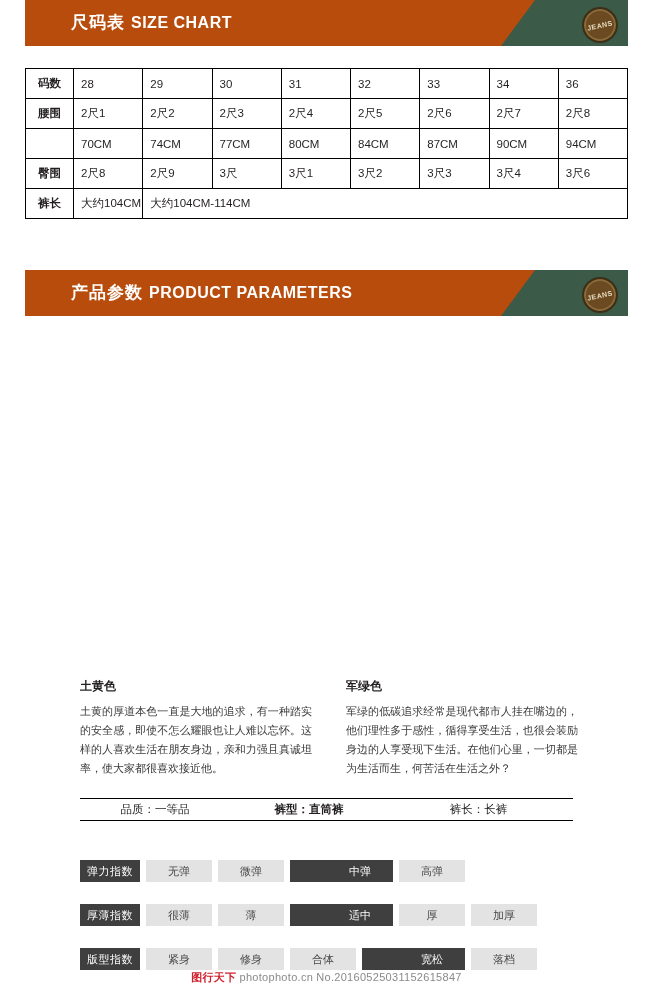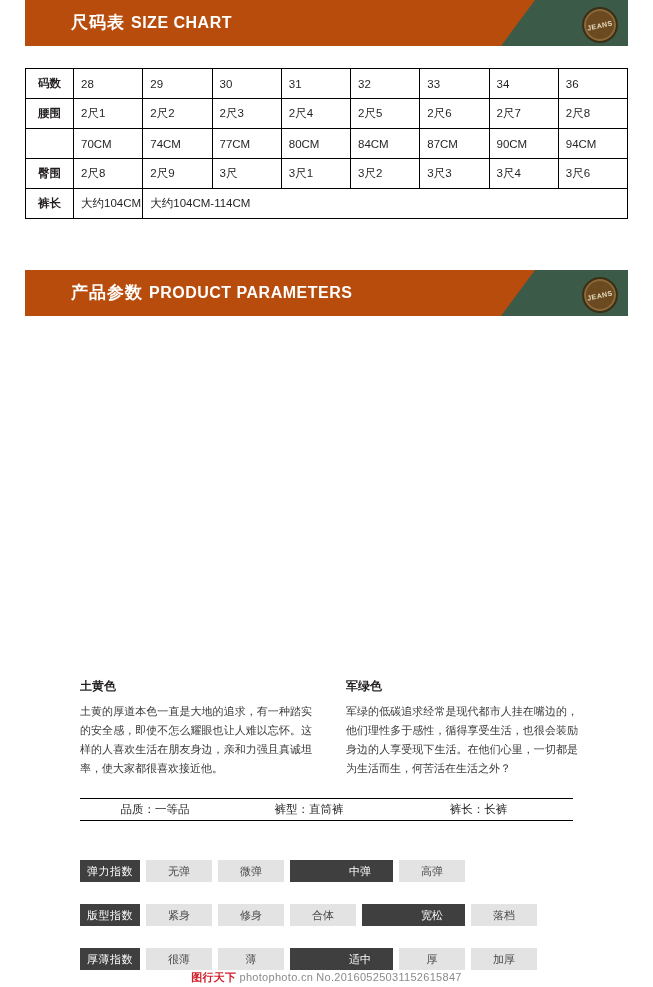--- a/index.html
+++ b/index.html
@@ -146,21 +146,21 @@
   }
   table.params td {
     border-top: 1px solid #000;
     border-bottom: 1px solid #000;
     height: 21px;
     font-size: 11.5px;
     padding: 0 4px 0 0;
     white-space: nowrap;
   }
   table.params tr td:nth-child(1) { width: 150px; }
-  table.params tr td:nth-child(2) { width: 150px; }
+  table.params tr td:nth-child(2) { width: 150px; font-weight: bold; }
 
   
   .index-wrap {
     position: absolute;
     left: 80px;
     top: 855px;
     width: 493px;
   }
   .index-row {
     display: flex;
@@ -321,36 +321,36 @@
 
 <div class="index-wrap">
   <div class="index-row">
     <div class="index-label">弹力指数</div>
     <div class="index-cell">无弹</div>
     <div class="index-cell">微弹</div>
     <div class="index-cell active">中弹</div>
     <div class="index-cell">高弹</div>
   </div>
   <div class="index-row">
+    <div class="index-label">厚薄指数</div>
+    <div class="index-cell">很薄</div>
+    <div class="index-cell">薄</div>
+    <div class="index-cell active">适中</div>
+    <div class="index-cell">厚</div>
+    <div class="index-cell">加厚</div>
+  </div>
+  <div class="index-row">
     <div class="index-label">版型指数</div>
     <div class="index-cell">紧身</div>
     <div class="index-cell">修身</div>
     <div class="index-cell">合体</div>
     <div class="index-cell active">宽松</div>
     <div class="index-cell">落档</div>
   </div>
   <div class="index-row">
-    <div class="index-label">厚薄指数</div>
-    <div class="index-cell">很薄</div>
-    <div class="index-cell">薄</div>
-    <div class="index-cell active">适中</div>
-    <div class="index-cell">厚</div>
-    <div class="index-cell">加厚</div>
-  </div>
-  <div class="index-row">
     <div class="index-label">腰型指数</div>
     <div class="index-cell">低腰</div>
     <div class="index-cell">中低腰</div>
     <div class="index-cell active">中腰</div>
     <div class="index-cell">高腰</div>
   </div>
 </div>
 
 <div class="footer">
   <span class="wm-logo">图行天下</span>

